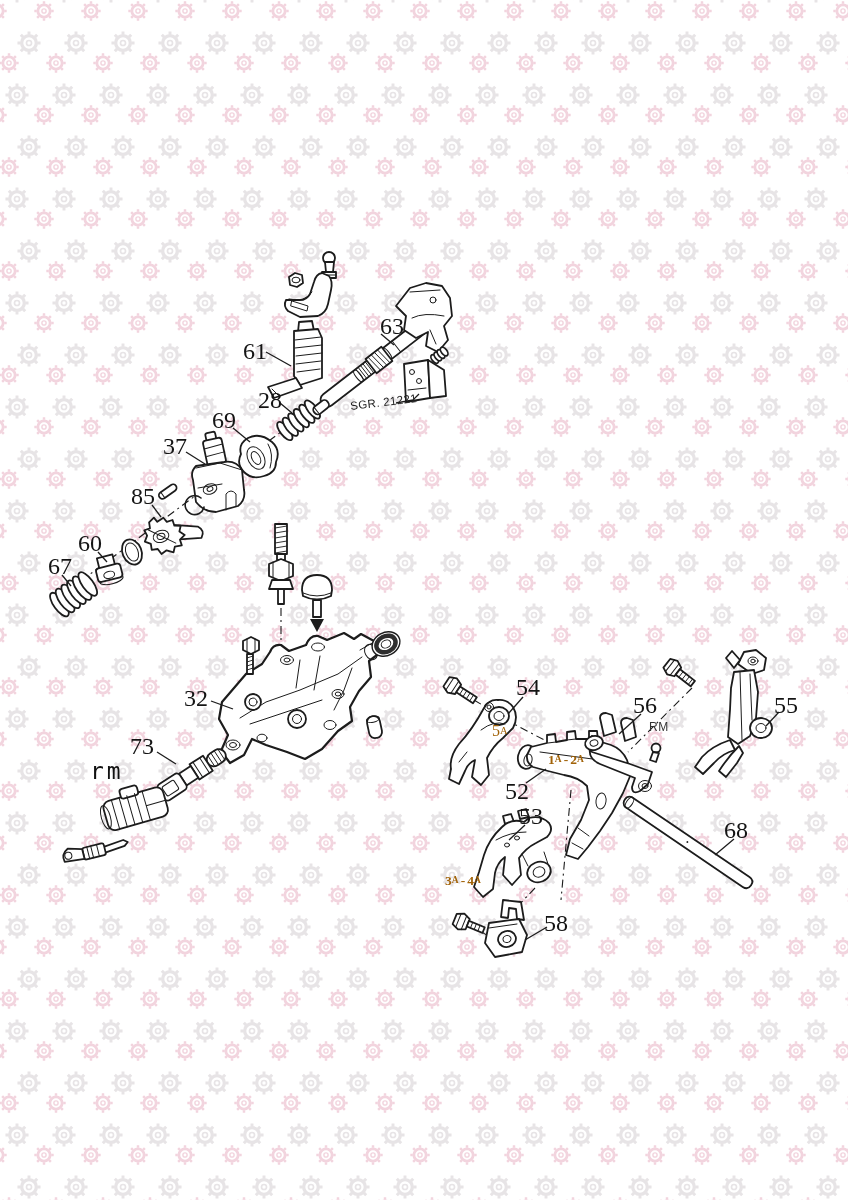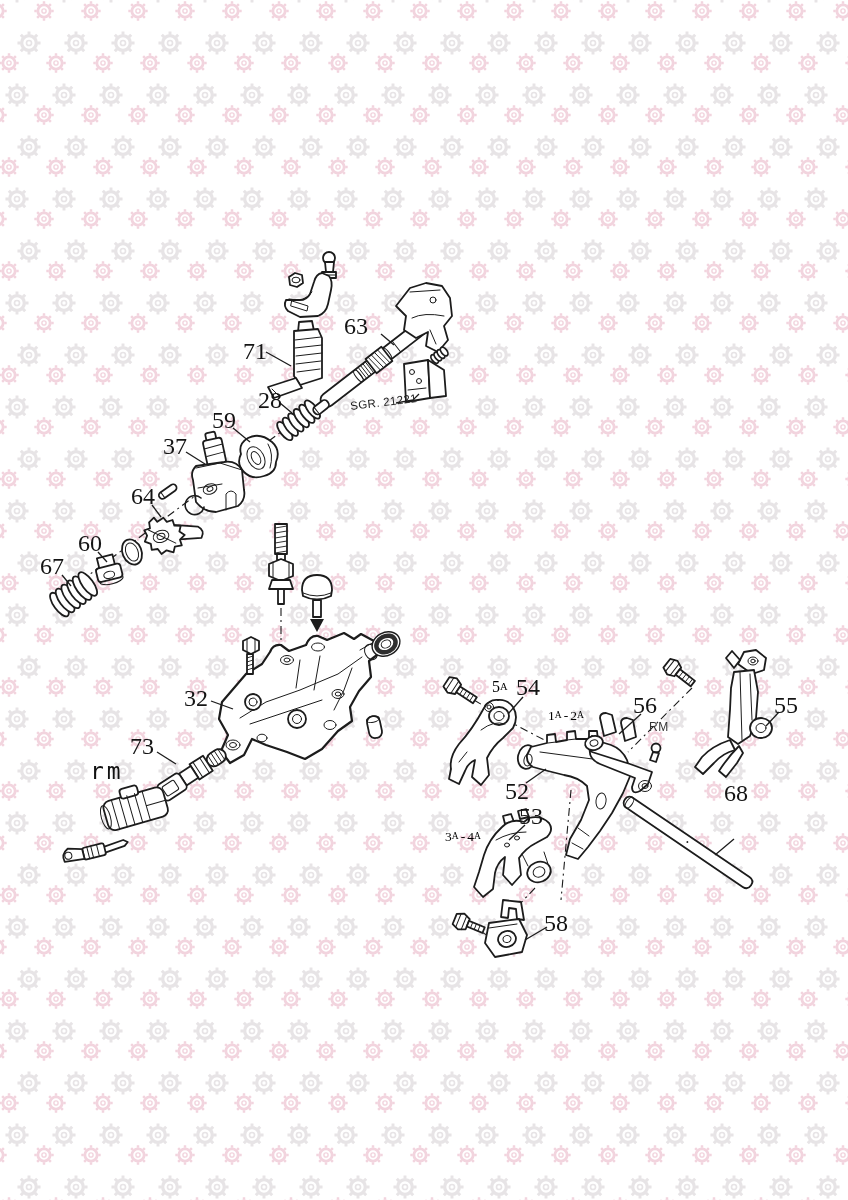--- a/index.html
+++ b/index.html
@@ -13,22 +13,22 @@
   .d{stroke:var(--line);stroke-width:1;fill:none;stroke-linejoin:round;stroke-linecap:round;}
   .f{fill:var(--line);stroke:none;}
   .hatch{stroke:var(--line);stroke-width:.9;fill:none;}
   .dash{stroke:var(--line);stroke-width:1.1;fill:none;stroke-dasharray:8 4 2 4;}
   .lead{stroke:var(--line);stroke-width:1.3;fill:none;}
   .sealring{stroke:#2e2e2e;stroke-width:4.5;fill:none;}
   
   .labels{position:absolute;left:0;top:0;width:848px;height:1200px;pointer-events:none;}
   .labels > div{pointer-events:auto;}
   .callout{position:absolute;font:24px "Liberation Serif",serif;color:#141414;cursor:pointer;}
-  .gear-label{position:absolute;font-family:"Liberation Serif",serif;font-size:16px;color:#000000;white-space:nowrap;}
-  .gear-label.sm{font-size:13.5px;}
+  .gear-label{position:absolute;font-family:"Liberation Serif",serif;font-size:16px;color:#a16207;white-space:nowrap;margin-top:44px;}
+  .gear-label.sm{font-size:13.5px;font-weight:bold;}
   .gear-label .sc{font-size:10.5px;vertical-align:2px;}
   .gear-label.sm .sc{font-size:9.5px;}
   .gear-label .sep{margin:0 2px;}
   .sgr{position:absolute;font-family:"Liberation Sans",sans-serif;font-size:11.5px;color:#222;
        letter-spacing:.4px;transform:rotate(-7deg);white-space:nowrap;}
   .rm-lower{position:absolute;font-family:"DejaVu Sans Mono",monospace;font-size:23px;
             letter-spacing:3px;color:#111;}
   .rm-upper{position:absolute;font-family:"Liberation Sans",sans-serif;font-size:12px;
             letter-spacing:.6px;color:#333;}
 </style>
@@ -891,37 +891,37 @@
     <path class="lead" d="M525 825 L509 840"></path>
     <path class="lead" d="M641 714 L619 734"></path>
     <path class="lead" d="M779 712 L766 726"></path>
     <path class="lead" d="M547 927 L525 940"></path>
     <path class="lead" d="M734 839 L715 855"></path>
     <path class="lead" d="M396 403 L413 400 L419 394"></path>
   </g>
 </svg>
 
 <div class="labels">
-  <div class="callout" style="left:243px;top:338px">71</div>
-  <div class="callout" style="left:344px;top:313px">63</div>
+  <div class="callout" style="left:243px;top:338px">61</div>
+  <div class="callout" style="left:380px;top:313px">63</div>
   <div class="callout" style="left:258px;top:387px">28</div>
-  <div class="callout" style="left:212px;top:407px">59</div>
+  <div class="callout" style="left:212px;top:407px">69</div>
   <div class="callout" style="left:163px;top:433px">37</div>
-  <div class="callout" style="left:131px;top:483px">64</div>
+  <div class="callout" style="left:131px;top:483px">85</div>
   <div class="callout" style="left:78px;top:530px">60</div>
-  <div class="callout" style="left:40px;top:553px">67</div>
+  <div class="callout" style="left:48px;top:553px">67</div>
   <div class="callout" style="left:184px;top:685px">32</div>
   <div class="callout" style="left:130px;top:733px">73</div>
   <div class="callout" style="left:516px;top:674px">54</div>
   <div class="callout" style="left:505px;top:778px">52</div>
   <div class="callout" style="left:519px;top:803px">53</div>
   <div class="callout" style="left:633px;top:692px">56</div>
   <div class="callout" style="left:774px;top:692px">55</div>
   <div class="callout" style="left:544px;top:910px">58</div>
-  <div class="callout" style="left:724px;top:780px">68</div>
+  <div class="callout" style="left:724px;top:817px">68</div>
 
   <div class="gear-label" style="left:492px;top:678px">
     <span>5</span><span class="sc">A</span>
   </div>
   <div class="gear-label sm" style="left:548px;top:708px">
     <span>1</span><span class="sc">A</span><span class="sep">-</span><span>2</span><span class="sc">A</span>
   </div>
   <div class="gear-label sm" style="left:445px;top:829px">
     <span>3</span><span class="sc">A</span><span class="sep">-</span><span>4</span><span class="sc">A</span>
   </div>

